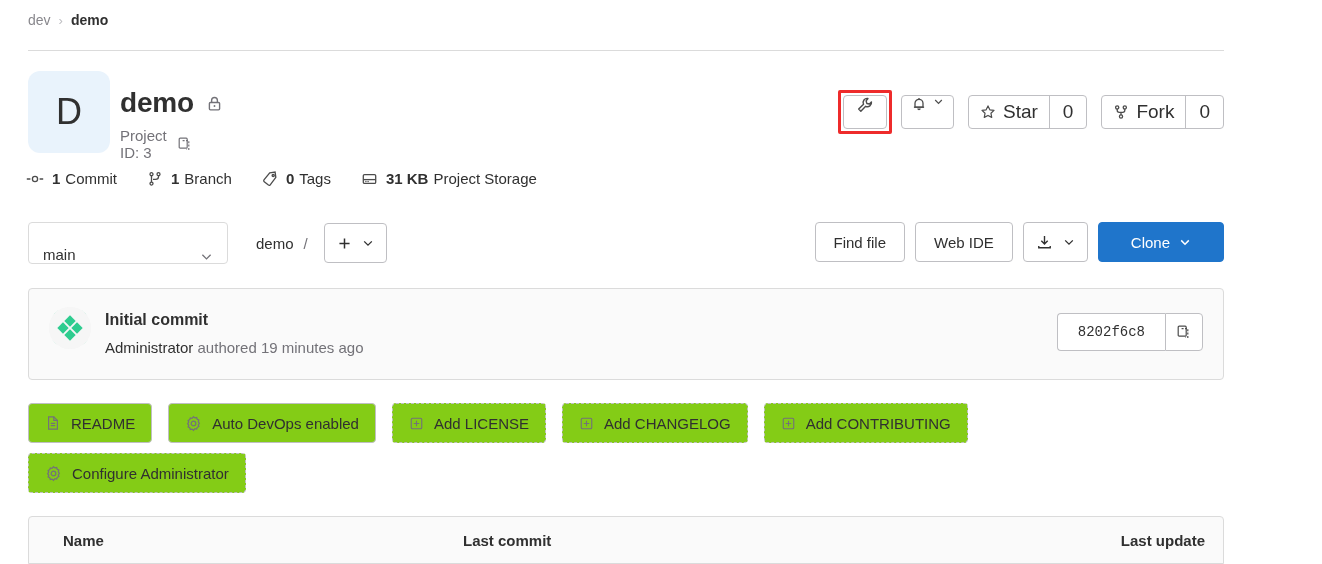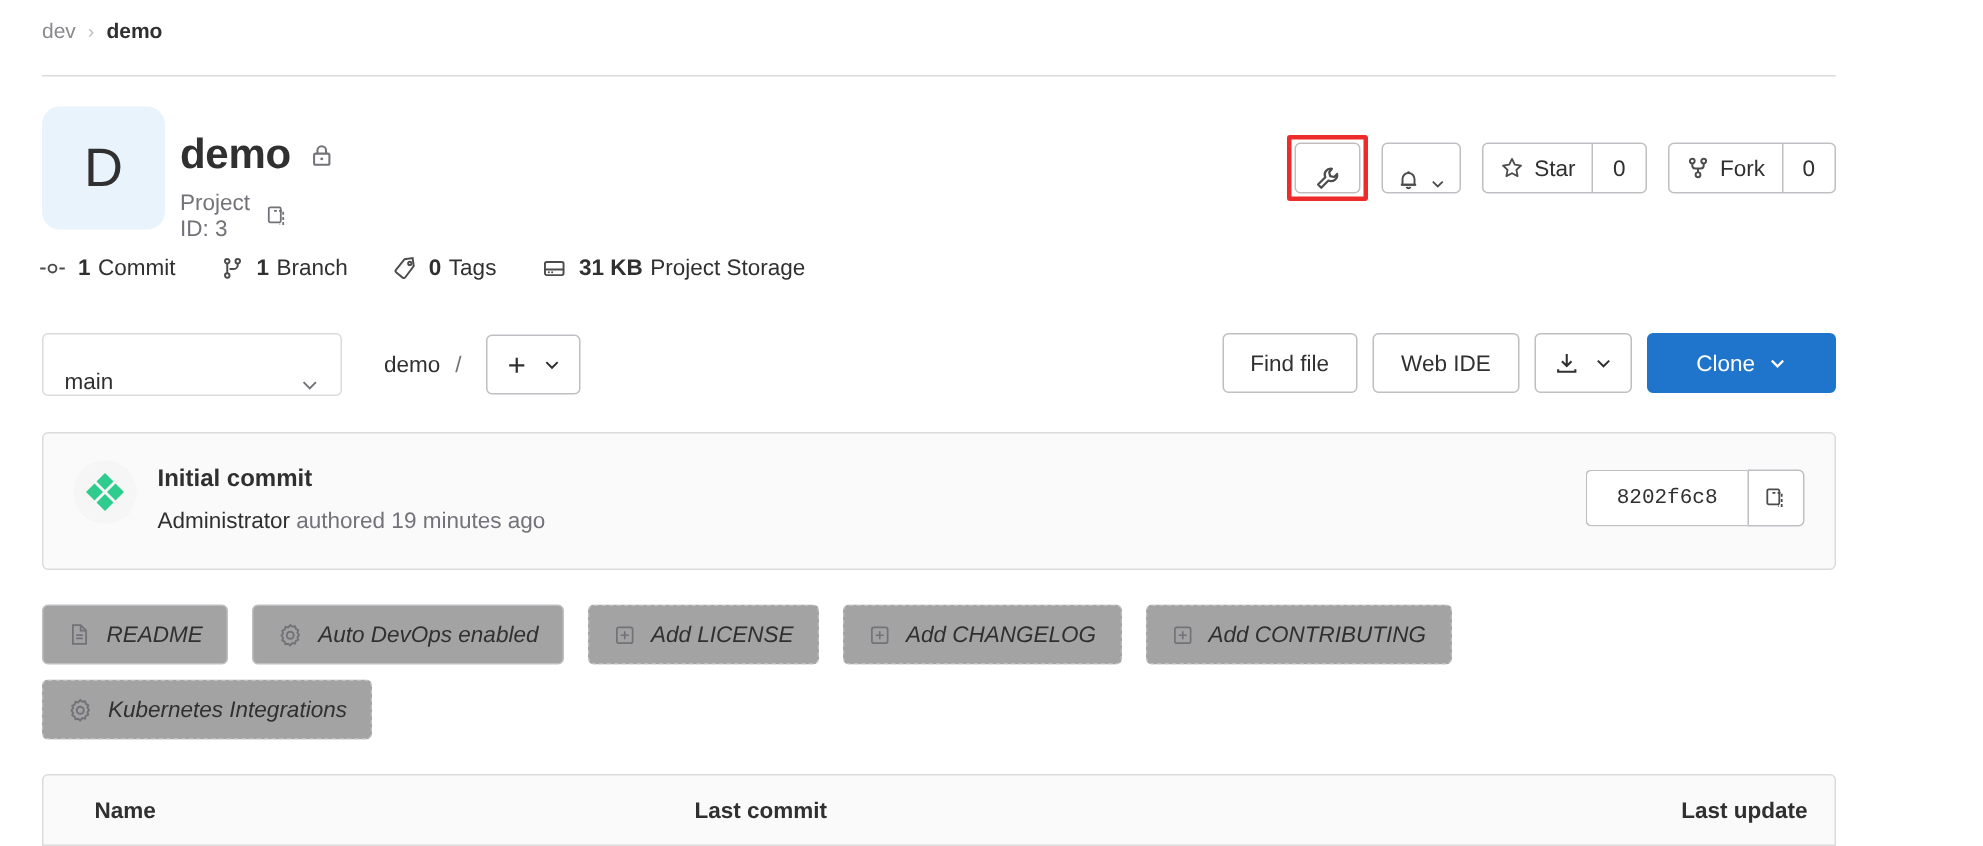--- a/index.html
+++ b/index.html
@@ -59,23 +59,23 @@
   .copy-ic { margin-left: 10px; display: flex; align-items: center; cursor: pointer; }
 
   
   .actions { position: absolute; right: 98px; top: 90px; display: flex; align-items: center; }
   .btn {
     box-sizing: border-box;
     border: 1px solid #bfbfc3;
     background: #fff;
     border-radius: 4px;
     color: #303030;
-    font-size: 15px;
+    font-size: 19px;
     font-family: "Liberation Sans", sans-serif;
-    display: flex; align-items: flex-end;
+    display: flex; align-items: flex-start;
     cursor: pointer;
     white-space: nowrap;
   }
   .wrench-wrap {
     border: 3px solid #ee2b2b;
     padding: 2px;
     border-radius: 2px;
     display: flex;
     margin-right: 9px;
   }
@@ -199,27 +199,26 @@
   
   .quick-row { position: absolute; left: 28px; display: flex; align-items: center; }
   .quick-row.r1 { top: 403px; }
   .quick-row.r2 { top: 453px; }
   .qbtn {
     box-sizing: border-box;
     height: 40px;
     padding: 15px 16px;
     border: 1px solid #bfbfc3;
     border-radius: 4px;
-    background: #a3a3a3;
+    background: #84cc16;
     display: flex; align-items: center; gap: 10px;
     font-size: 15px; color: #303030;
     margin-right: 16px;
     cursor: pointer;
     white-space: nowrap;
-    font-style: italic;
   }
   .qbtn.dashed { border-style: dashed; border-color: #bfbfc3; }
 
   
   .files-table {
     position: absolute;
     left: 28px; top: 516px;
     width: 1196px;
     box-sizing: border-box;
     border: 1px solid #dbdbdb;
@@ -515,21 +514,21 @@
   </div>
 
   <div class="quick-row r2">
     <button class="qbtn dashed">
       <span>
         <svg width="17" height="17" viewBox="0 0 16 16" fill="none" stroke="#737278" stroke-width="1.2">
           <circle cx="8" cy="8" r="2.2"></circle>
           <path d="M8 1.6l1.3 1.1 1.7-.3.5 1.6 1.5.8-.5 1.6 1 1.4-1 1.4.5 1.6-1.5.8-.5 1.6-1.7-.3L8 14.4l-1.3-1.1-1.7.3-.5-1.6-1.5-.8.5-1.6-1-1.4 1-1.4-.5-1.6 1.5-.8.5-1.6 1.7.3z"></path>
         </svg>
       </span>
-      <span>Kubernetes Integrations</span>
+      <span>Configure Administrator</span>
     </button>
   </div>
 
   <div class="files-table">
     <div class="files-head">
       <span class="fh fh-name">Name</span>
       <span class="fh fh-commit">Last commit</span>
       <span class="fh fh-update">Last update</span>
     </div>
   </div>

